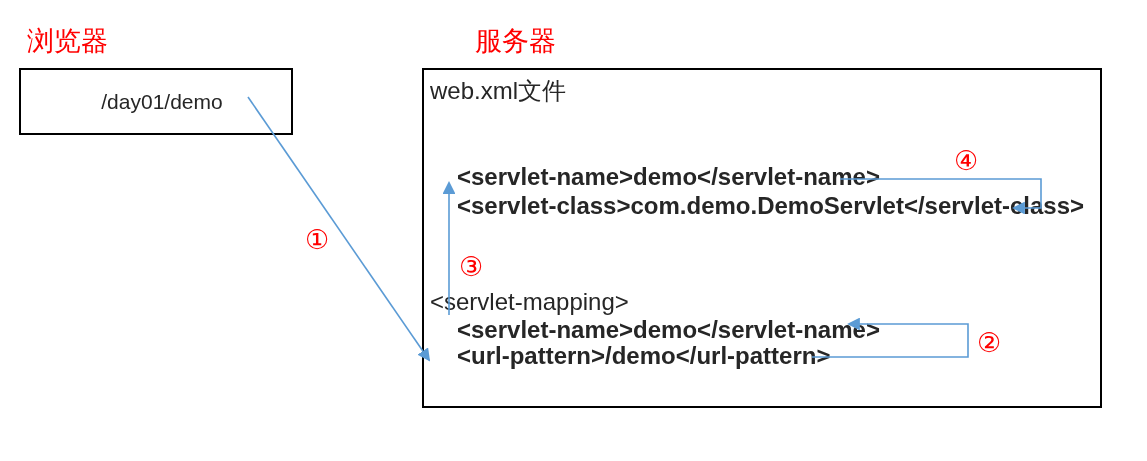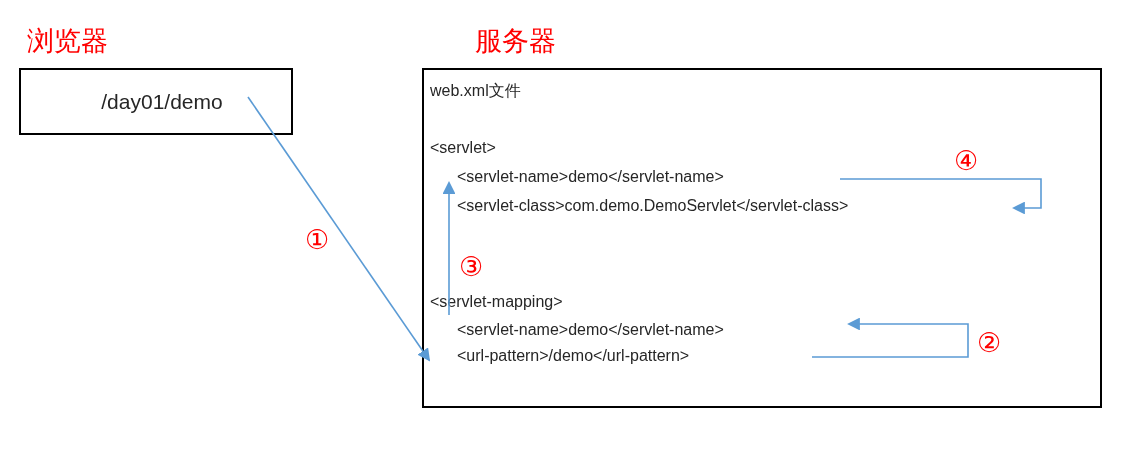--- a/index.html
+++ b/index.html
@@ -41,27 +41,27 @@
   .server-box {
     position: absolute;
     left: 422px; top: 68px;
     width: 680px; height: 340px;
     border: 2px solid #000000;
     background: #ffffff;
   }
   .code-line {
     position: absolute;
     left: 430px;
-    font-size: 16px;
+    font-size: 24px;
     line-height: 28px;
     height: 28px;
     color: #262626;
     white-space: nowrap;
   }
-  .code-line.indent { left: 457px; }
+  .code-line.indent { left: 457px; font-weight: bold; }
   .file-title { top: 77px; }
   .cl-0 { top: 134px; }
   .cl-1 { top: 163px; }
   .cl-2 { top: 192px; }
   .cl-3 { top: 220px; }
   .cl-4 { top: 288px; text-align: right; }
   .cl-5 { top: 316px; }
   .cl-6 { top: 342px; }
   .cl-7 { top: 370px; }
   .connector-svg {
@@ -91,21 +91,20 @@
   <div class="zone-label browser-label">浏览器</div>
   <div class="zone-label server-label">服务器</div>
 
   <div class="browser-box">
     <span class="url-text">/day01/demo</span>
   </div>
 
   <div class="server-box"></div>
 
   <div class="code-line file-title">web.xml文件</div>
-  <div class="code-line cl-0">&lt;servlet&gt;</div>
   <div class="code-line cl-1 indent">&lt;servlet-name&gt;demo&lt;/servlet-name&gt;</div>
   <div class="code-line cl-2 indent">&lt;servlet-class&gt;com.demo.DemoServlet&lt;/servlet-class&gt;</div>
   <div class="code-line cl-4">&lt;servlet-mapping&gt;</div>
   <div class="code-line cl-5 indent">&lt;servlet-name&gt;demo&lt;/servlet-name&gt;</div>
   <div class="code-line cl-6 indent">&lt;url-pattern&gt;/demo&lt;/url-pattern&gt;</div>
 
   <svg class="connector-svg" viewBox="0 0 1147 461" xmlns="http://www.w3.org/2000/svg">
     <defs>
       <marker id="arrowhead" viewBox="0 0 10 10" refX="8.5" refY="5" markerWidth="8" markerHeight="8" orient="auto-start-reverse">
         <path d="M0,0 L10,5 L0,10 z" fill="#5B9BD5"></path>

